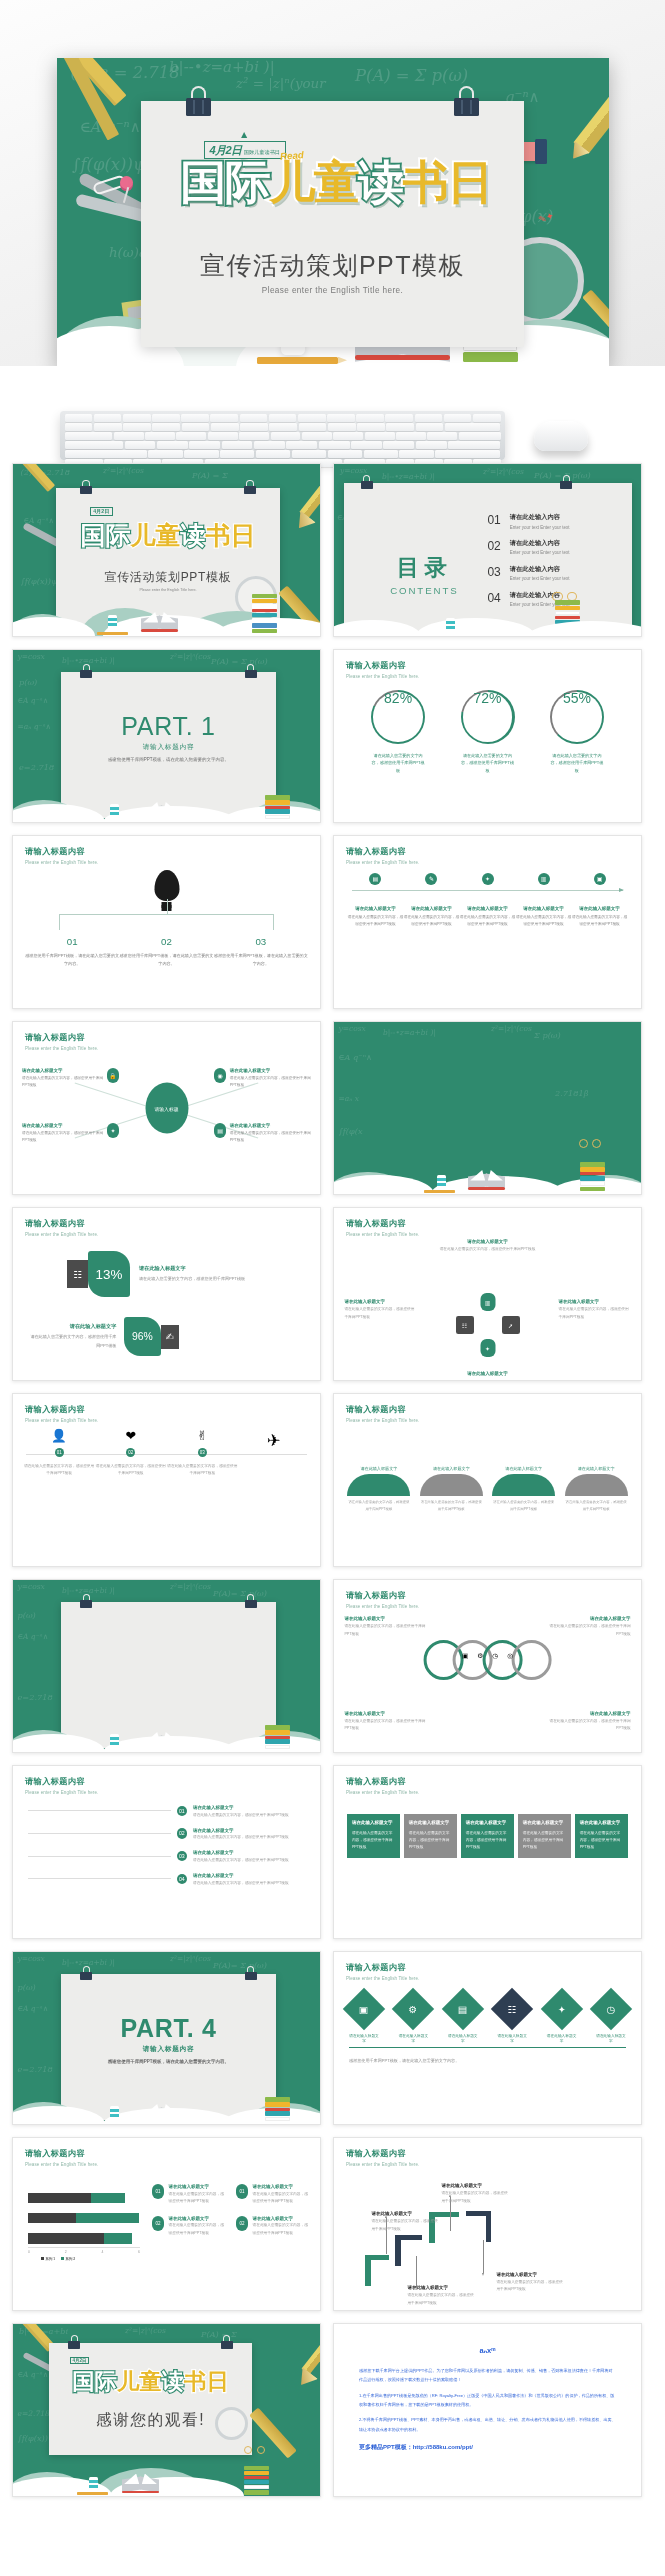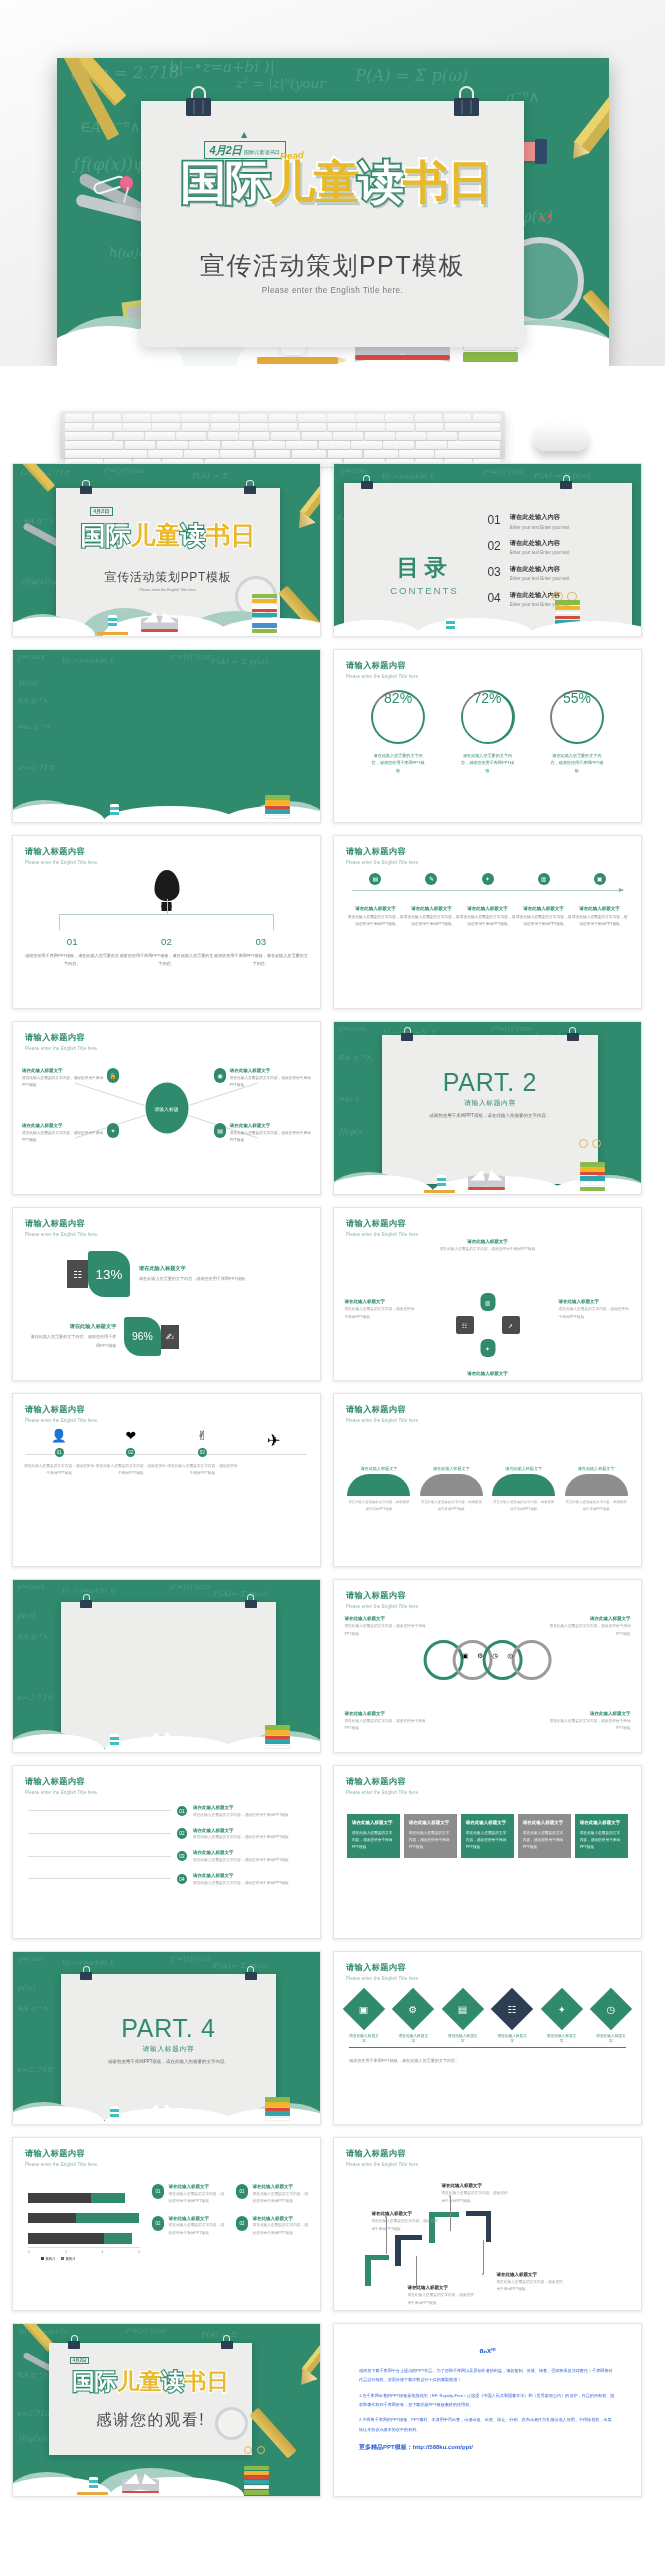--- a/index.html
+++ b/index.html
@@ -675,20 +675,42 @@
     <div class="slide">
       <div class="mini-chalk">
         <span class="fx" style="left:4.5px;top:1.5px;font-size:7.5px;">y=cosx</span>
         <span class="fx" style="left:49px;top:6px;font-size:7.5px;">b|--•z=a+bi )|</span>
         <span class="fx" style="left:157px;top:1.5px;font-size:7.5px;">z²=|z|ⁿ(cos</span>
         <span class="fx" style="left:198px;top:6px;font-size:8.2px;">P(A) = Σ p(ω)</span>
         <span class="fx" style="left:6px;top:27px;font-size:8.2px;">p(ω)</span>
         <span class="fx" style="left:4.5px;top:46px;font-size:7.5px;">∈A   q⁻ⁿ∧</span>
         <span class="fx" style="left:4.5px;top:72px;font-size:7.5px;">=aₙ  q⁻ⁿ∧</span>
         <span class="fx" style="left:6px;top:112px;font-size:8.2px;">e=2.718</span>
+        <div class="mini-paper" style="left:48px;top:22.4px;width:215px;height:146px;">
+          <div class="mini-binder" style="left:19.4px;top:-8.2px;">
+              <div class="am"></div>
+              <div class="bd"></div>
+            </div>
+          <div class="mini-binder" style="right:19.4px;top:-8.2px;">
+              <div class="am"></div>
+              <div class="bd"></div>
+            </div>
+          <div style="position:absolute;left:0;right:0;top:40px;">
+            <div class="part-num">PART. 1</div>
+            <div class="part-sub">请输入标题内容</div>
+            <div class="part-body">感谢您使用千库网PPT模板，请在此输入您需要的文字内容。</div>
+          </div>
+          <div class="mini-book" style="left:82px;bottom:-3px;">
+              <div class="p l"></div>
+              <div class="p r"></div>
+              <div class="w l"></div>
+              <div class="w r"></div>
+              <div class="b"></div>
+            </div>
+        </div>
         <div class="mini-clouds">
           <div class="mc" style="background:#a9cfc3;left:-7.5px;bottom:0;width:75px;height:22.4px;"></div>
           <div class="mc" style="background:#a9cfc3;right:-7.5px;bottom:0;width:82px;height:21px;"></div>
           <div class="mc" style="background:#fff;left:-12px;bottom:0;width:104px;height:18px;"></div>
           <div class="mc" style="background:#fff;left:90px;bottom:0;width:134px;height:16.4px;"></div>
           <div class="mc" style="background:#fff;left:209px;bottom:0;width:112px;height:16.4px;"></div>
         </div>
         <div class="mini-mug" style="left:97px;bottom:3px;">
             <i></i>
             <i class="t2"></i>
@@ -838,35 +860,20 @@
     <div class="slide">
       <div class="mini-chalk">
         <span class="fx" style="left:4.5px;top:1.5px;font-size:7.5px;">y=cosx</span>
         <span class="fx" style="left:49px;top:6px;font-size:7.5px;">b|--•z=a+bi )|</span>
         <span class="fx" style="left:157px;top:1.5px;font-size:7.5px;">z²=|z|ⁿ(cos</span>
         <span class="fx" style="left:200px;top:7.5px;font-size:8.2px;">Σ p(ω)</span>
         <span class="fx" style="left:4.5px;top:30px;font-size:8.2px;">∈A  q⁻ⁿ∧</span>
         <span class="fx" style="left:4.5px;top:72px;font-size:7.5px;">=aₙ x</span>
         <span class="fx" style="left:4.5px;top:104px;font-size:8.2px;">∫f(φ(x</span>
         <span class="fx" style="left:221px;top:66px;font-size:8.2px;">2.7181β</span>
-        <div class="mini-paper" style="left:48px;top:13.4px;width:216px;height:149px;">
-          <div class="mini-binder" style="left:19.4px;top:-8.2px;">
-              <div class="am"></div>
-              <div class="bd"></div>
-            </div>
-          <div class="mini-binder" style="right:19.4px;top:-8.2px;">
-              <div class="am"></div>
-              <div class="bd"></div>
-            </div>
-          <div style="position:absolute;left:0;right:0;top:33px;">
-            <div class="part-num">PART. 2</div>
-            <div class="part-sub">请输入标题内容</div>
-            <div class="part-body">感谢您使用千库网PPT模板，请在此输入您需要的文字内容。</div>
-          </div>
-        </div>
         <div class="mini-clouds">
           <div class="mc" style="background:#a9cfc3;left:-7.5px;bottom:0;width:82px;height:22.4px;"></div>
           <div class="mc" style="background:#a9cfc3;right:-7.5px;bottom:0;width:82px;height:19.4px;"></div>
           <div class="mc" style="background:#fff;left:-12px;bottom:0;width:112px;height:19.4px;"></div>
           <div class="mc" style="background:#fff;left:97px;bottom:0;width:134px;height:18px;"></div>
           <div class="mc" style="background:#fff;left:216px;bottom:0;width:104px;height:16.4px;"></div>
         </div>
         <div class="mini-mug" style="left:103px;bottom:4.5px;">
             <i></i>
             <i class="t2"></i>
@@ -1183,21 +1190,21 @@
         <span class="fx" style="left:4.5px;top:112px;font-size:8.2px;">e=2.718</span>
         <div class="mini-paper" style="left:48px;top:22.4px;width:215px;height:146px;">
           <div class="mini-binder" style="left:19.4px;top:-8.2px;">
               <div class="am"></div>
               <div class="bd"></div>
             </div>
           <div class="mini-binder" style="right:19.4px;top:-8.2px;">
               <div class="am"></div>
               <div class="bd"></div>
             </div>
-          <div style="position:absolute;left:0;right:0;top:40px;">
+          <div style="position:absolute;left:0;right:0;top:40px;font-weight:bold;">
             <div class="part-num">PART. 4</div>
             <div class="part-sub">请输入标题内容</div>
             <div class="part-body">感谢您使用千库网PPT模板，请在此输入您需要的文字内容。</div>
           </div>
           <div class="mini-book" style="left:82px;bottom:-3px;">
               <div class="p l"></div>
               <div class="p r"></div>
               <div class="w l"></div>
               <div class="w r"></div>
               <div class="b"></div>

